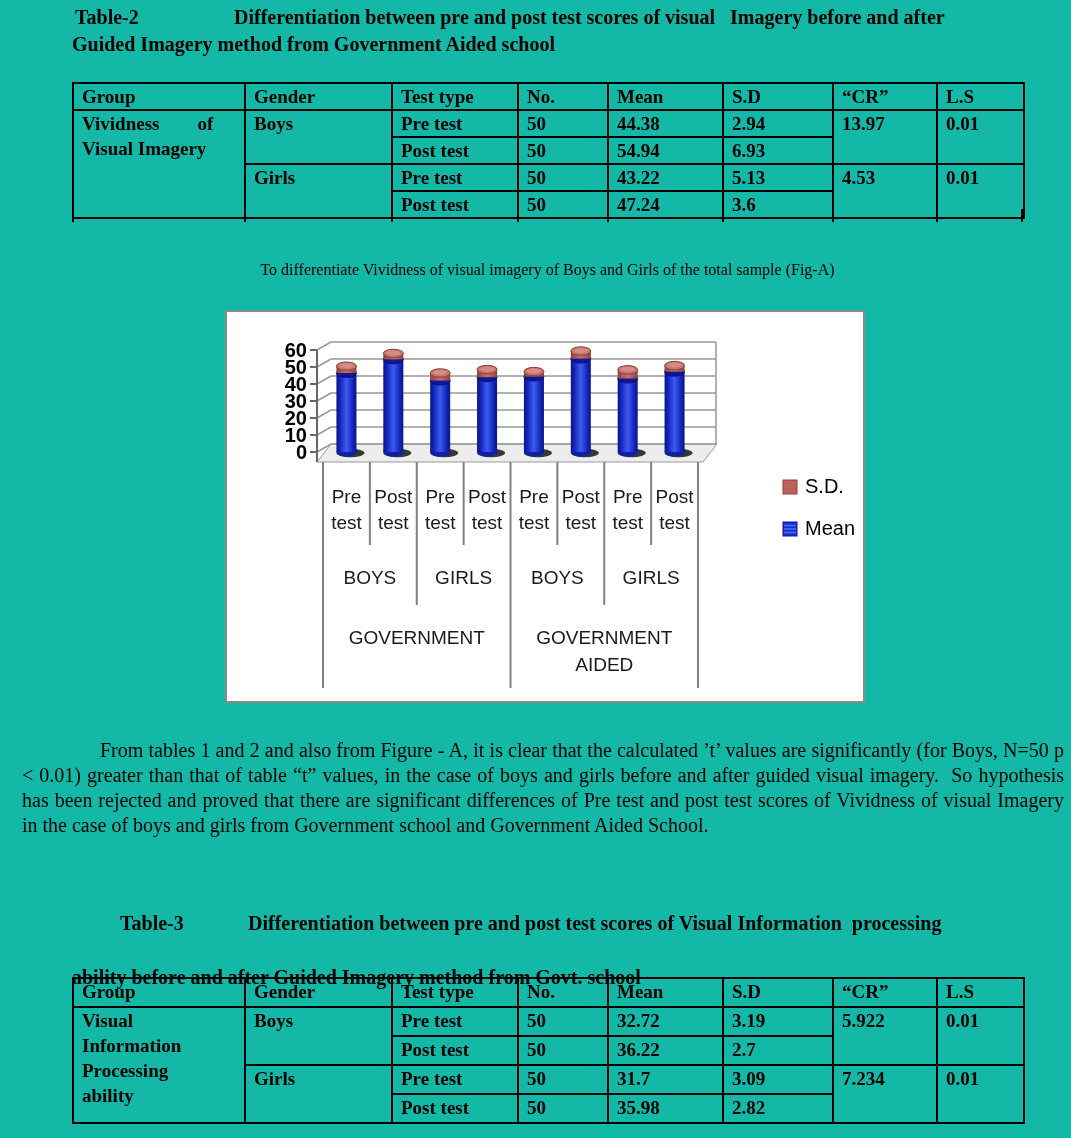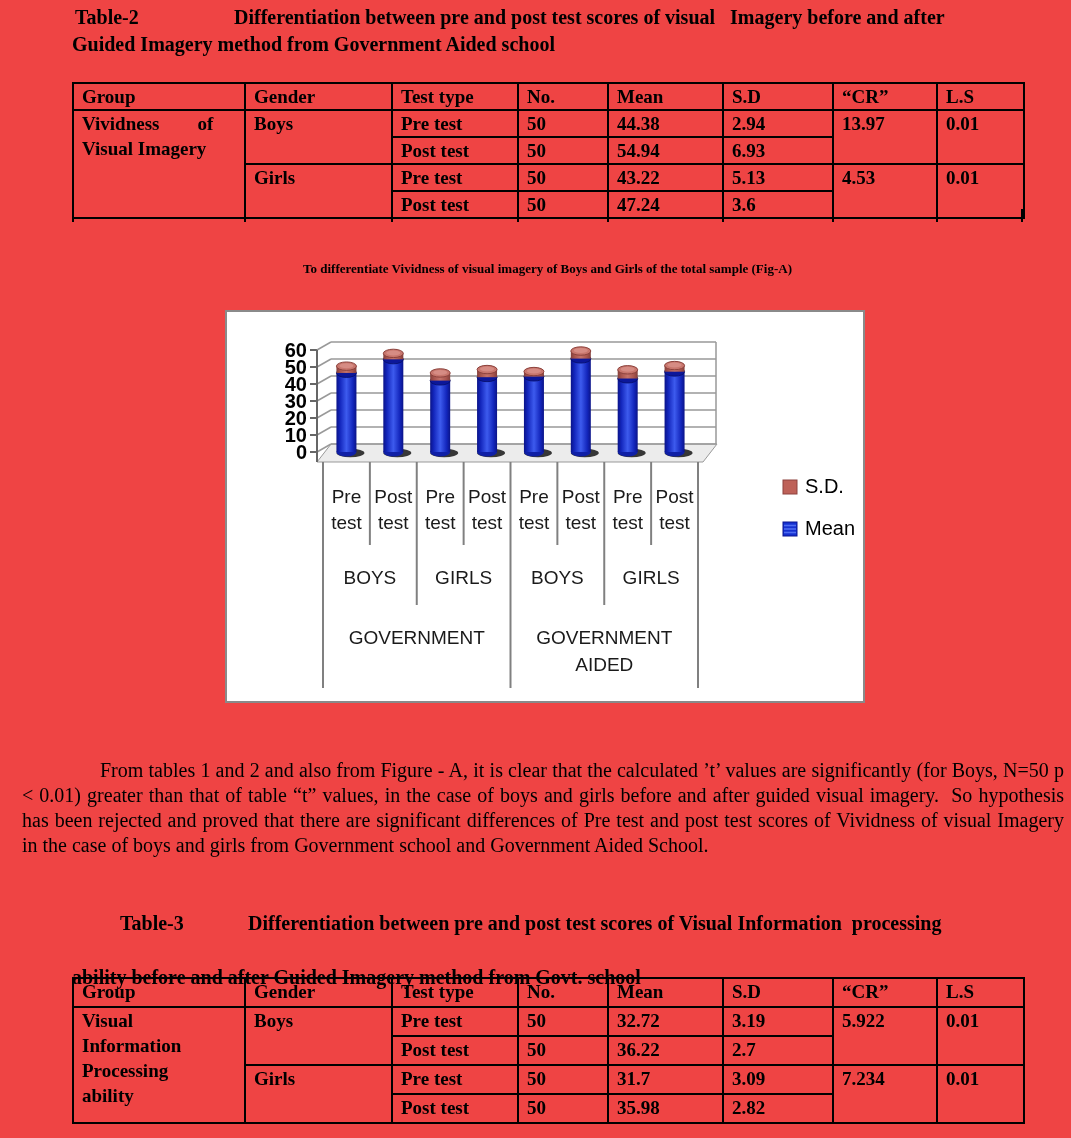--- a/index.html
+++ b/index.html
@@ -1,34 +1,34 @@
 <!DOCTYPE html>
 <html><head>
 <meta charset="utf-8">
 <style>
   html,body{margin:0;padding:0;background:#fff;}
-  .page{position:relative;width:1071px;height:1138px;background:#ef4444;overflow:hidden;
+  .page{position:relative;width:1071px;height:1138px;background:#14b8a6;overflow:hidden;
         font-family:"Liberation Serif",serif;color:#000;}
   .cap-label{position:absolute;font-weight:bold;font-size:20px;white-space:nowrap;}
   .cap-line1{position:absolute;font-weight:bold;font-size:20px;white-space:nowrap;}
   .cap-line2{position:absolute;left:72px;width:951px;font-weight:bold;font-size:20px;}
   table.dtable{position:absolute;left:72px;border-collapse:collapse;table-layout:fixed;}
   table.dtable th,table.dtable td{
       border:2px solid #000;font-family:"Liberation Serif",serif;font-weight:bold;font-size:19px;
       text-align:left;vertical-align:top;padding:0 6px 0 8px;line-height:25px;overflow:hidden;}
   table.t2 td,table.t2 th{height:25px;}
   table.t3 td,table.t3 th{height:27px;}
   td.group-mid{vertical-align:middle;margin-left:24px;}
   .stubs{position:absolute;left:72px;top:209px;width:951px;height:13px;}
   .stubs span{position:absolute;top:0;height:13px;border-left:2px solid #000;}
   .fig-title{position:absolute;left:72px;width:951px;top:261px;text-align:center;
-             font-weight:bold;font-size:13px;}
+             font-weight:normal;font-size:16px;}
   .chart-box{position:absolute;left:225px;top:310px;width:636px;height:389px;
              border:2px solid #8a8a8a;background:#fff;}
-  .body-text{position:absolute;left:22px;top:758px;width:1042px;margin:0;
+  .body-text{position:absolute;left:22px;top:738px;width:1042px;margin:0;
              font-size:20px;line-height:25px;text-align:justify;text-indent:78px;}
 </style>
 </head>
 <body>
 
 <div class="page">
 
   <span class="cap-label" style="left:75px;top:6px">Table-2</span>
   <span class="cap-line1" style="left:234px;top:6px">Differentiation between pre and post test scores of visual&nbsp;&nbsp;&nbsp;Imagery before and after</span>
   <div class="cap-line2" style="top:33px">Guided Imagery method from Government Aided school</div>

